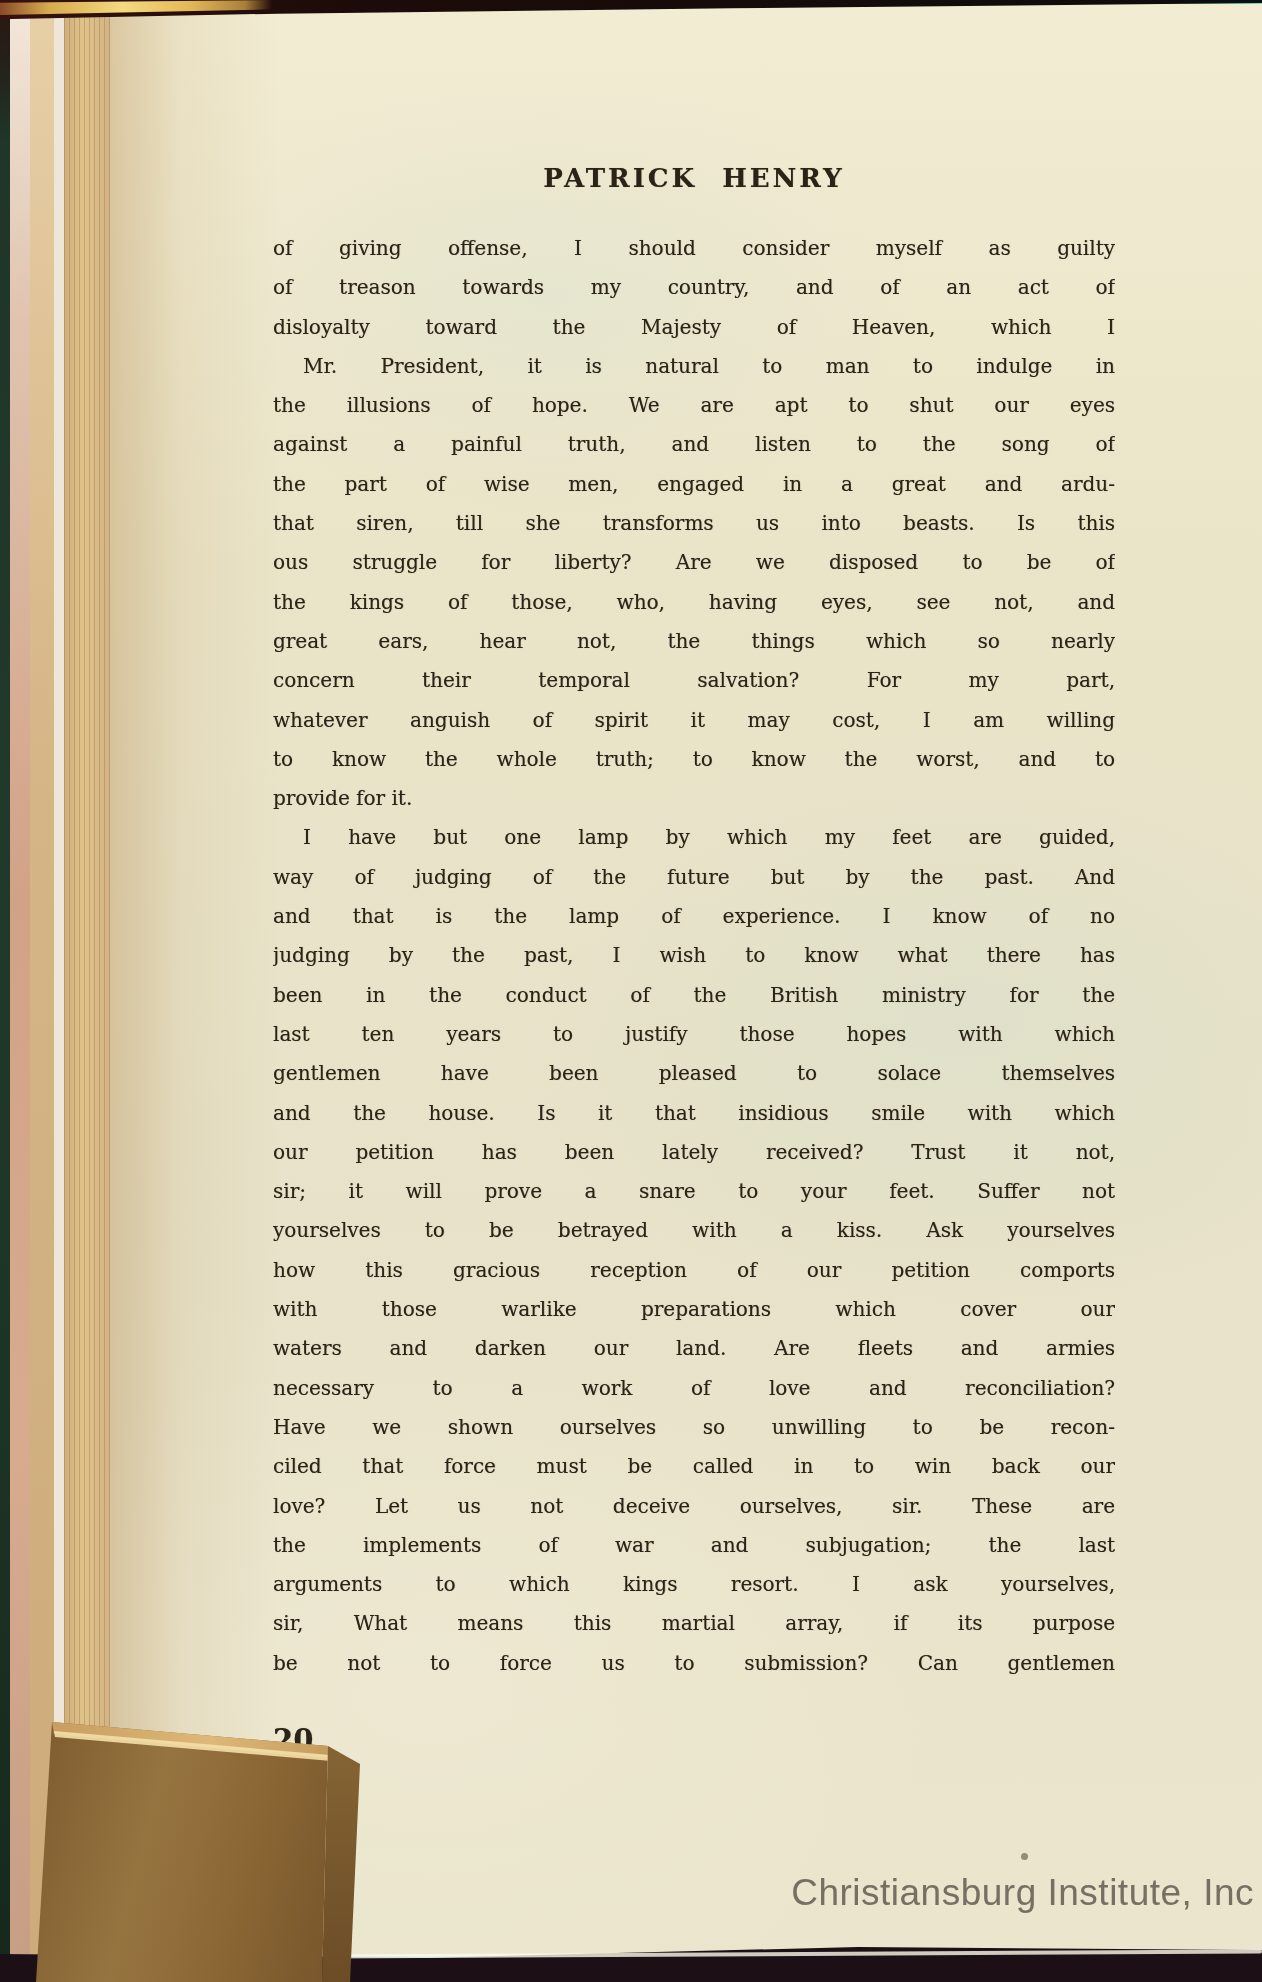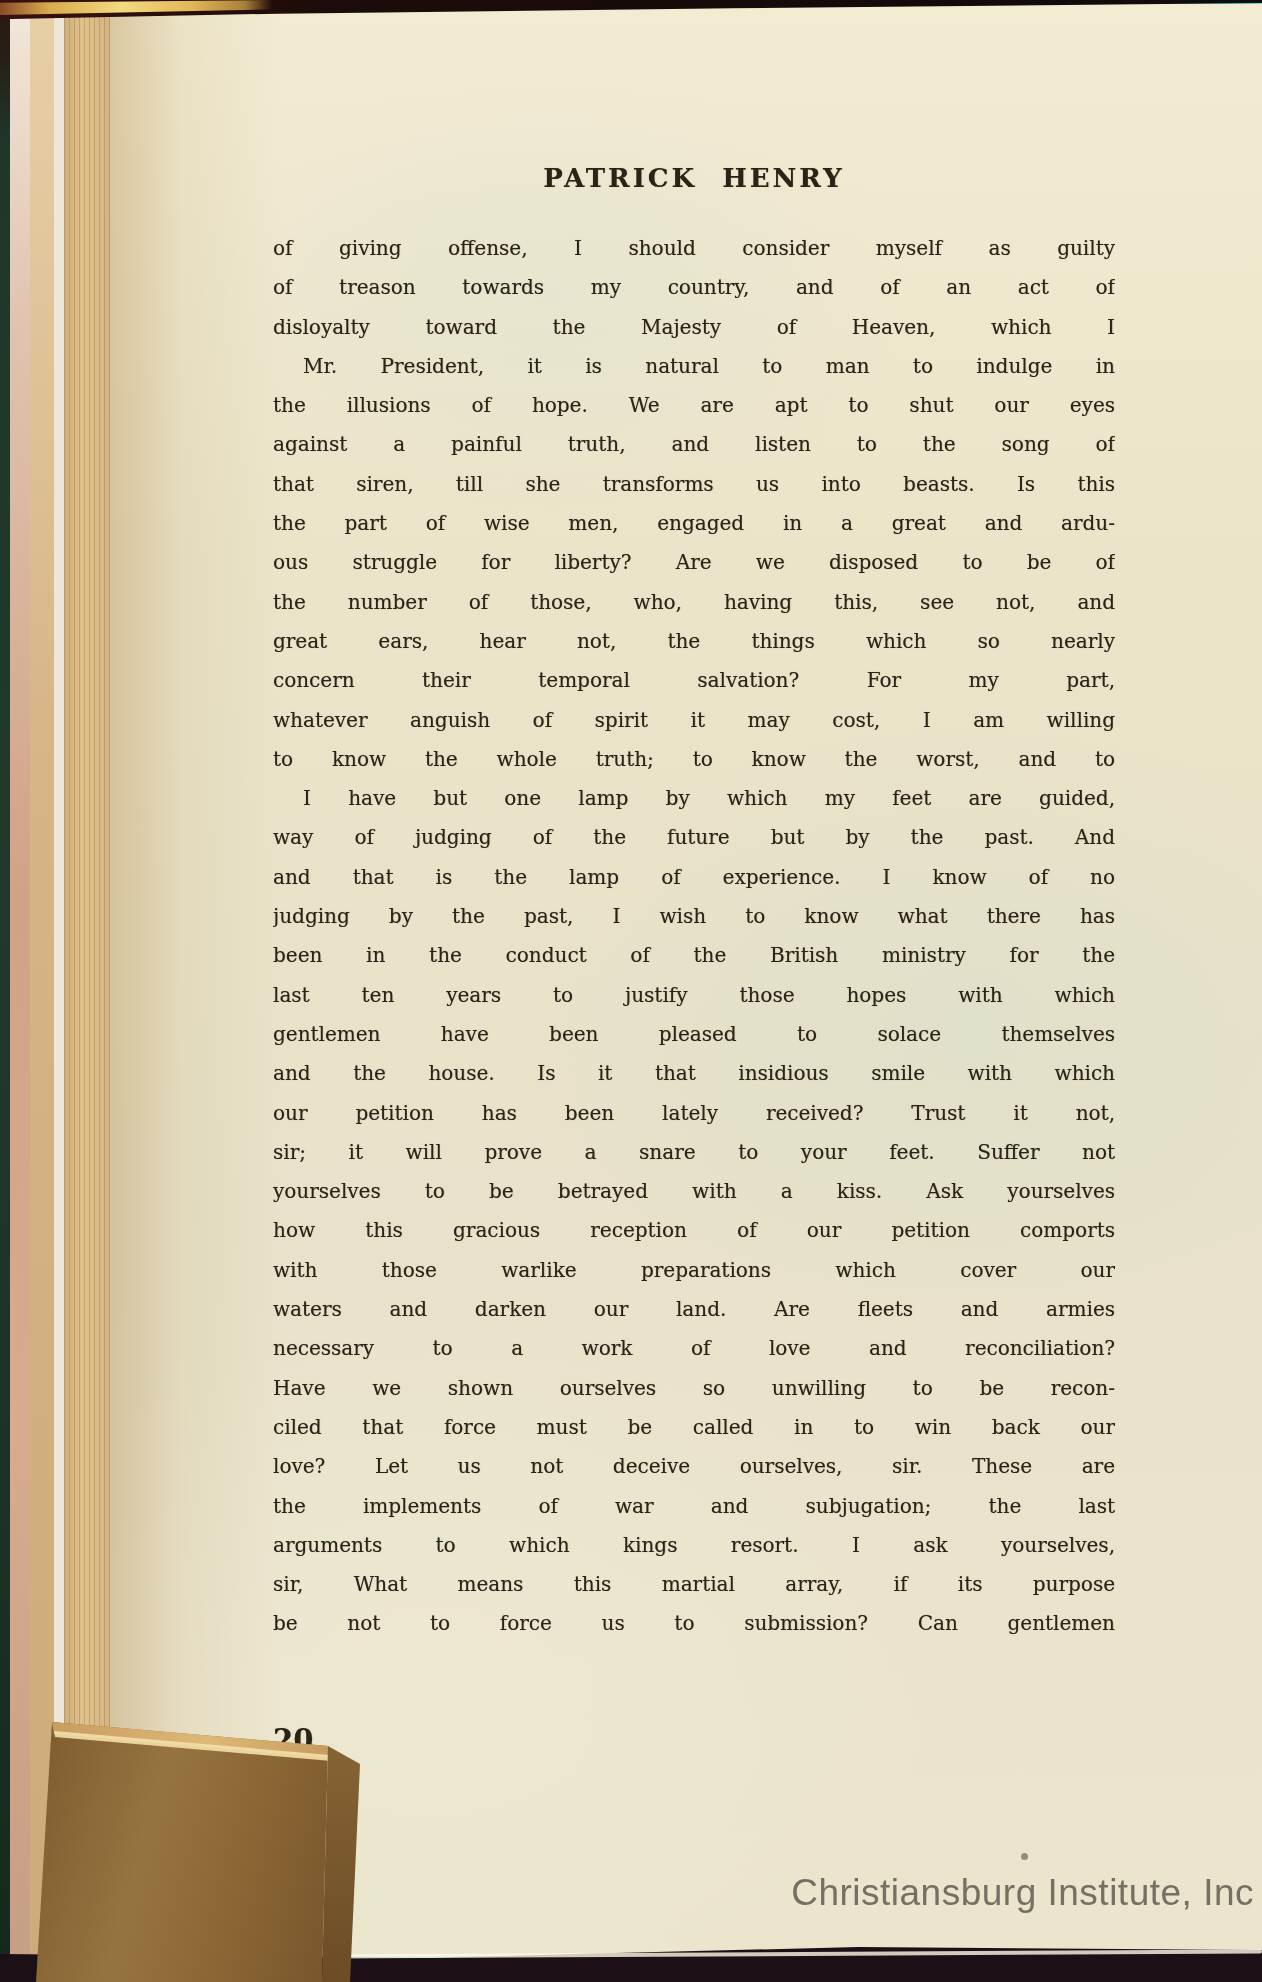--- a/index.html
+++ b/index.html
@@ -86,28 +86,29 @@
 
   <div class="abs header ink">PATRICK HENRY</div>
 
   <div class="abs body">
       <div class="line ink">of giving offense, I should consider myself as guilty</div>
       <div class="line ink">of treason towards my country, and of an act of</div>
       <div class="line ink">disloyalty toward the Majesty of Heaven, which I</div>
       <div class="line ink indent">Mr. President, it is natural to man to indulge in</div>
       <div class="line ink">the illusions of hope. We are apt to shut our eyes</div>
       <div class="line ink">against a painful truth, and listen to the song of</div>
+      <div class="line ink">the part of wise men, engaged in a great and ardu-</div>
       <div class="line ink">that siren, till she transforms us into beasts. Is this</div>
-      <div class="line ink">the part of wise men, engaged in a great and ardu-</div>
       <div class="line ink">ous struggle for liberty? Are we disposed to be of</div>
-      <div class="line ink">the number of those, who, having this, see not, and</div>
+      <div class="line ink">the kings of those, who, having eyes, see not, and</div>
       <div class="line ink">great ears, hear not, the things which so nearly</div>
       <div class="line ink">concern their temporal salvation? For my part,</div>
       <div class="line ink">whatever anguish of spirit it may cost, I am willing</div>
       <div class="line ink">to know the whole truth; to know the worst, and to</div>
+      <div class="line ink end">provide for it.</div>
       <div class="line ink indent">I have but one lamp by which my feet are guided,</div>
       <div class="line ink">way of judging of the future but by the past. And</div>
       <div class="line ink">and that is the lamp of experience. I know of no</div>
       <div class="line ink">judging by the past, I wish to know what there has</div>
       <div class="line ink">been in the conduct of the British ministry for the</div>
       <div class="line ink">last ten years to justify those hopes with which</div>
       <div class="line ink">gentlemen have been pleased to solace themselves</div>
       <div class="line ink">and the house. Is it that insidious smile with which</div>
       <div class="line ink">our petition has been lately received? Trust it not,</div>
       <div class="line ink">sir; it will prove a snare to your feet. Suffer not</div>

